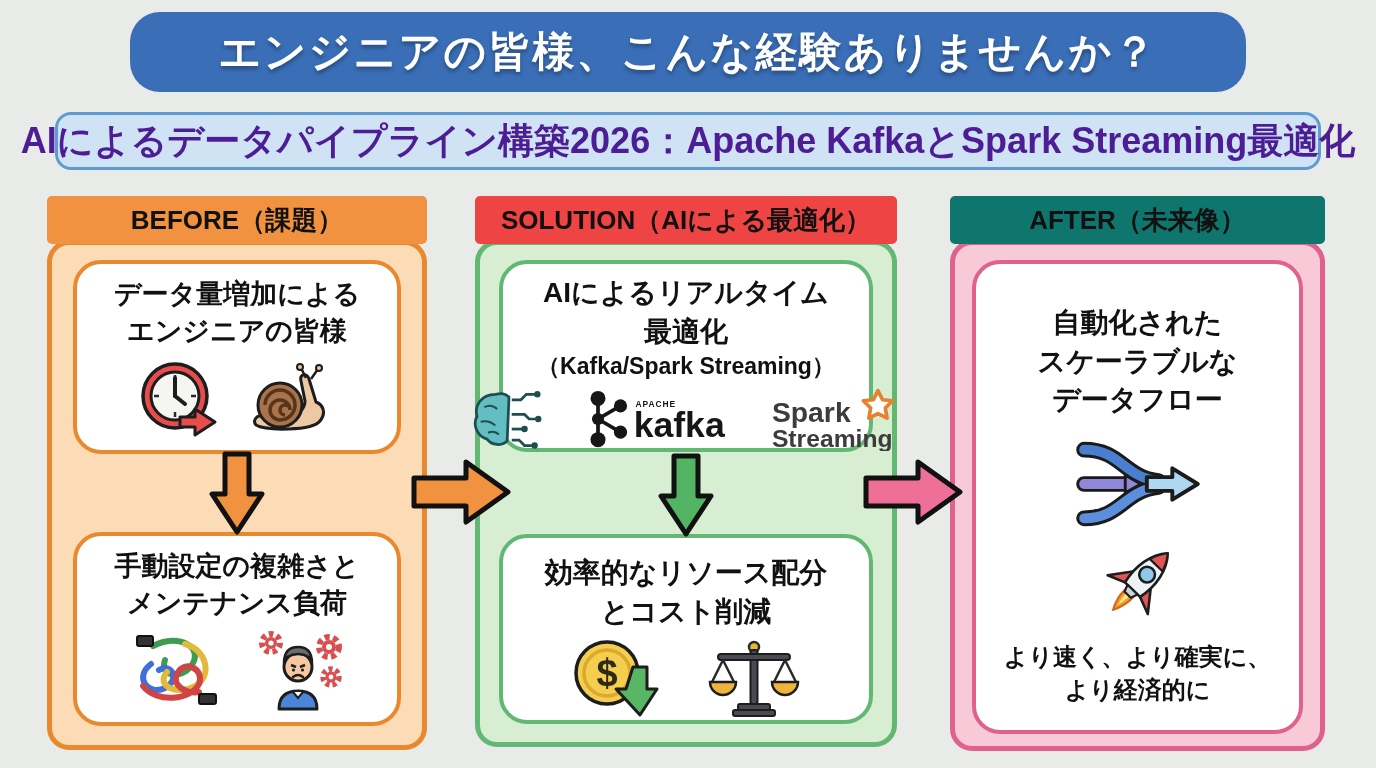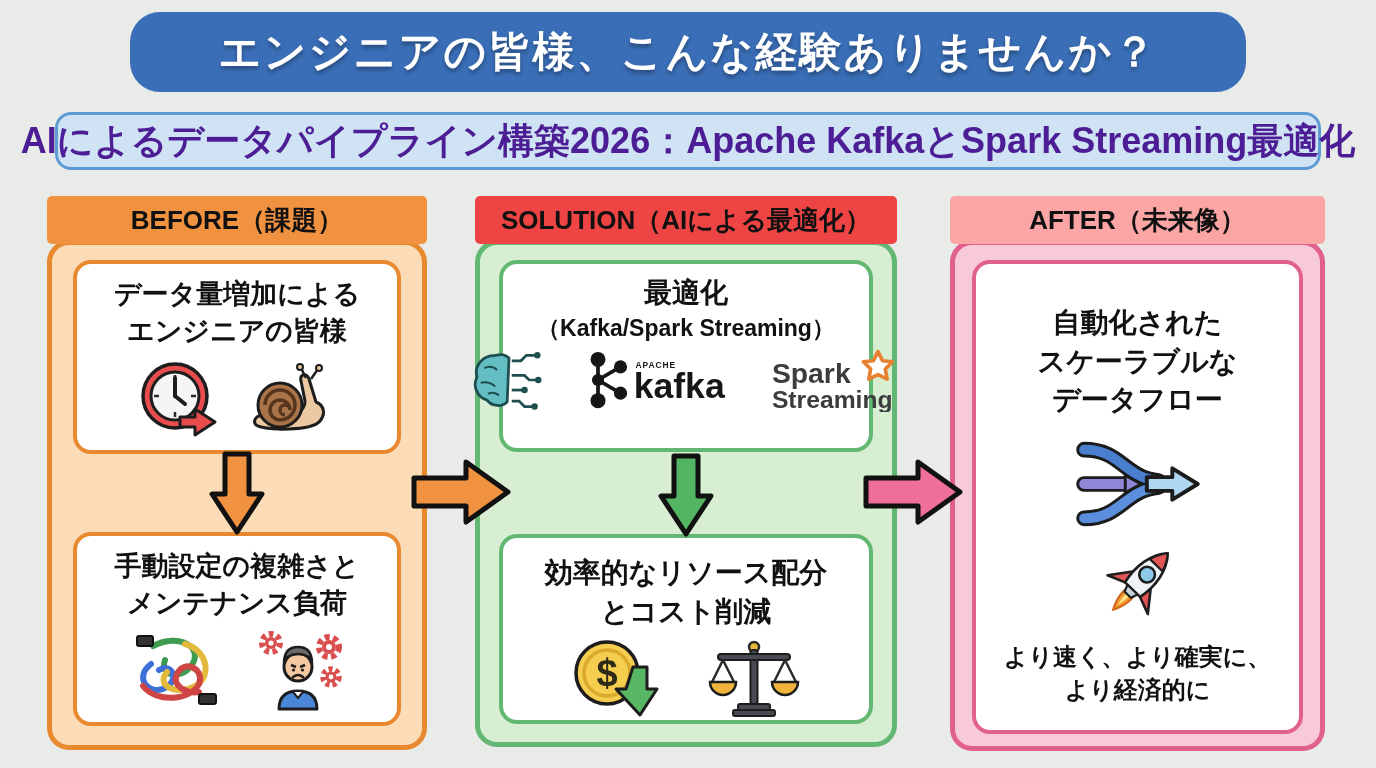--- a/index.html
+++ b/index.html
@@ -28,25 +28,25 @@
 
   .col-before { left:47px;  width:380px; height:554px; }
   .col-before .col-header { background:#f0923f; }
   .col-before .col-body   { background:#fbdcb7; border:5px solid #e8882f; }
 
   .col-solution { left:475px; width:422px; height:551px; }
   .col-solution .col-header { background:#ef4444; }
   .col-solution .col-body   { background:#d7eed3; border:5px solid #62b873; }
 
   .col-after { left:950px; width:375px; height:555px; }
-  .col-after .col-header { background:#fca5a5;justify-content:center; }
+  .col-after .col-header { background:#0f766e;justify-content:center; }
   .col-after .col-body   { background:#f8c9d6; border:5px solid #e0618d; }
 
   
-  .wbox { position:absolute; background:#fff; border-radius:18px; z-index:3;
+  .wbox { position:absolute; background:#fff; border-radius:28px; z-index:3;
     display:flex; flex-direction:column; align-items:center; }
   .wbox.orange { border:4px solid #e8882f; }
   .wbox.green  { border:4px solid #62b873; }
   .wbox.pink   { border:4px solid #e0618d; }
 
   .wbox .txt { font-weight:800; color:#111; text-align:center; line-height:1.38; }
   .t27 { font-size:27px; }
   .t28 { font-size:28px; }
   .t23 { font-size:23px; }
   .t24 { font-size:24px; }
@@ -174,20 +174,21 @@
     </div>
   </div>
 
   <div class="column col-solution">
     <div class="col-body"></div>
     <div class="col-header">
       <span>SOLUTION（AIによる最適化）</span>
     </div>
 
     <div class="wbox green sol-box1">
+      <div class="txt t28">AIによるリアルタイム</div>
       <div class="txt t28">最適化</div>
       <div class="txt t23">（Kafka/Spark Streaming）</div>
       <div class="iconrow" style="gap:32px; margin-top:4px;">
 
         <svg width="84" height="64" viewBox="0 0 90 70">
           <path d="M30 8 C14 8 7 21 10 32 C5 41 10 54 21 57 C26 64 38 65 43 59 L45 11 C40 6 35 7 30 8 Z" fill="#62bec2" stroke="#1e4e50" stroke-width="3" stroke-linejoin="round"></path>
           <path d="M18 22 q8 -4 14 2 M14 38 q9 -2 16 4 M22 50 q7 -3 12 2" fill="none" stroke="#1e4e50" stroke-width="2.2"></path>
           <g stroke="#1e4e50" stroke-width="3" fill="#1e4e50">
             <path d="M48 14 h10 l6 -6 h11" fill="none"></path>
               <circle cx="76" cy="8" r="3.5" stroke="none"></circle>

